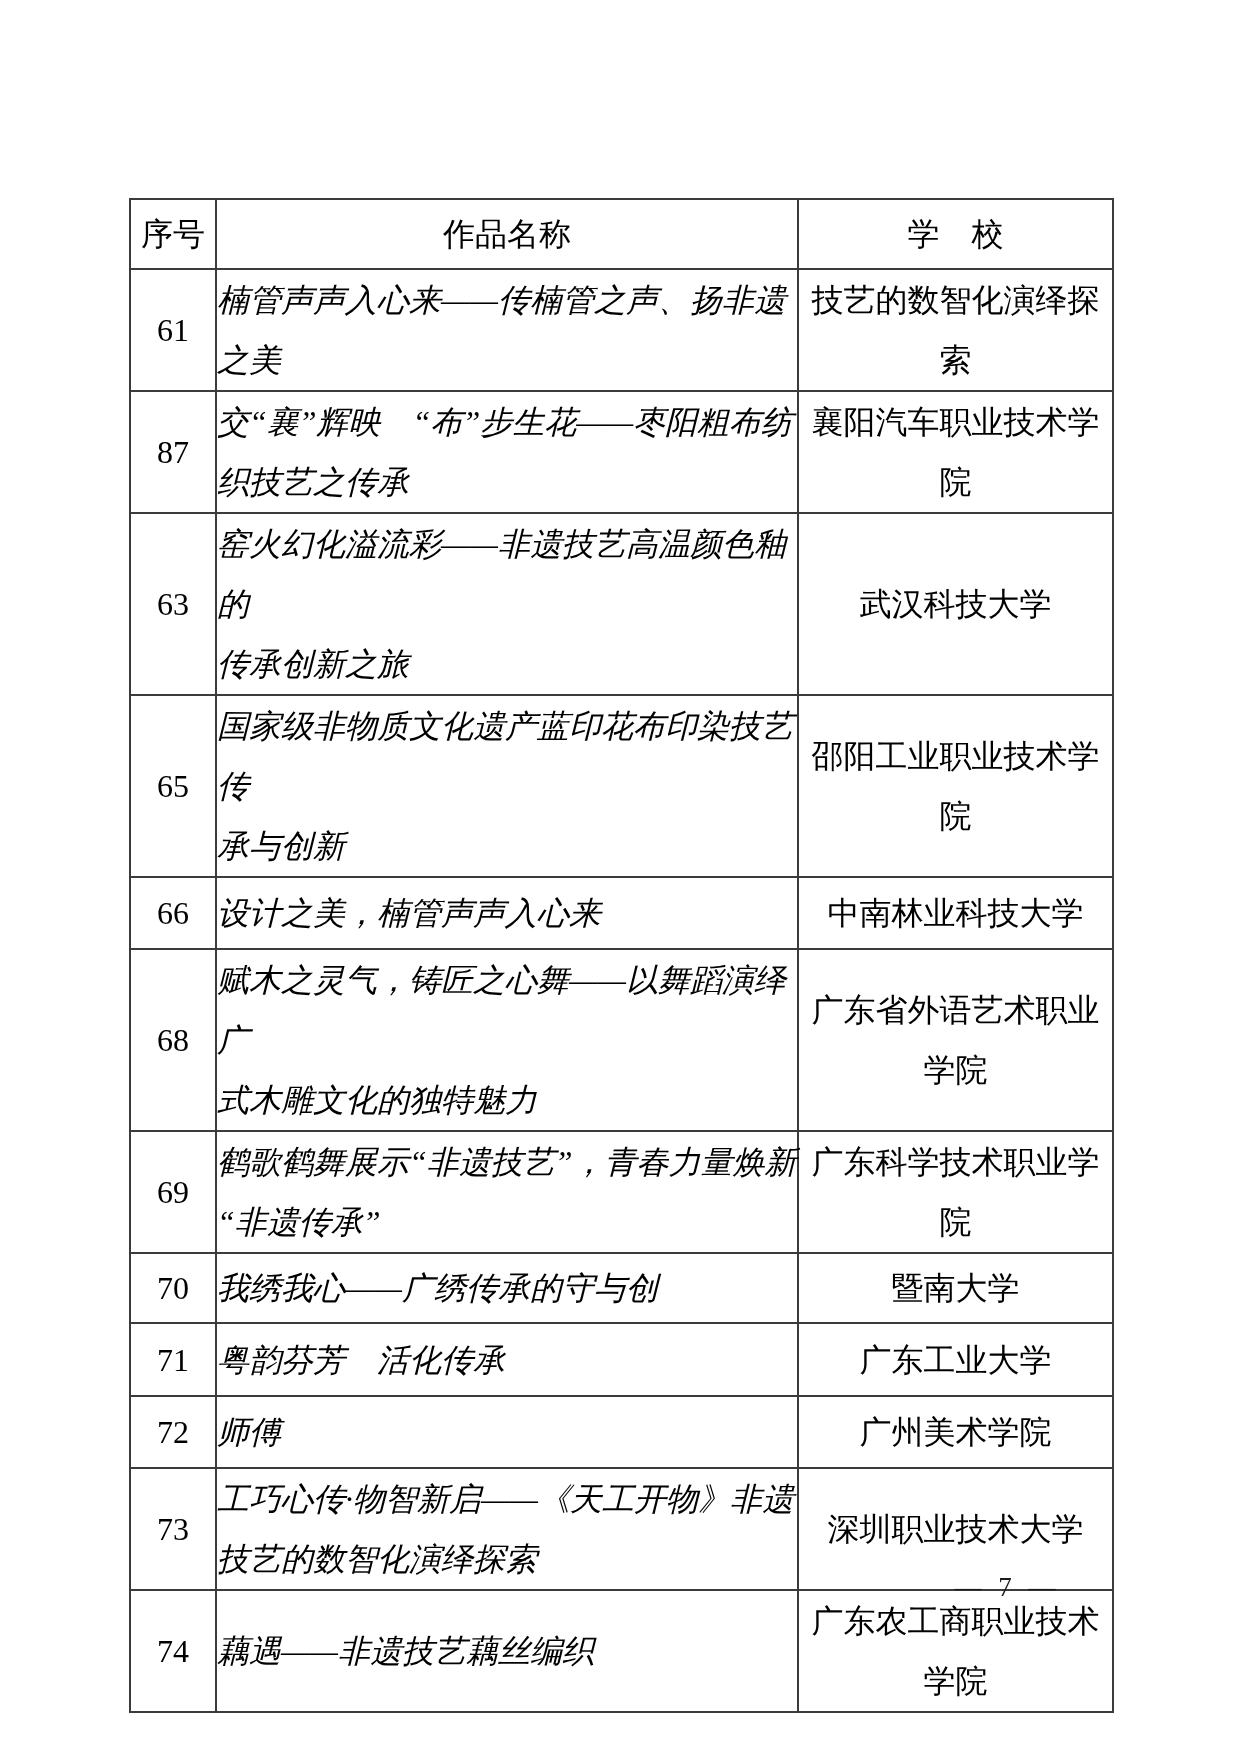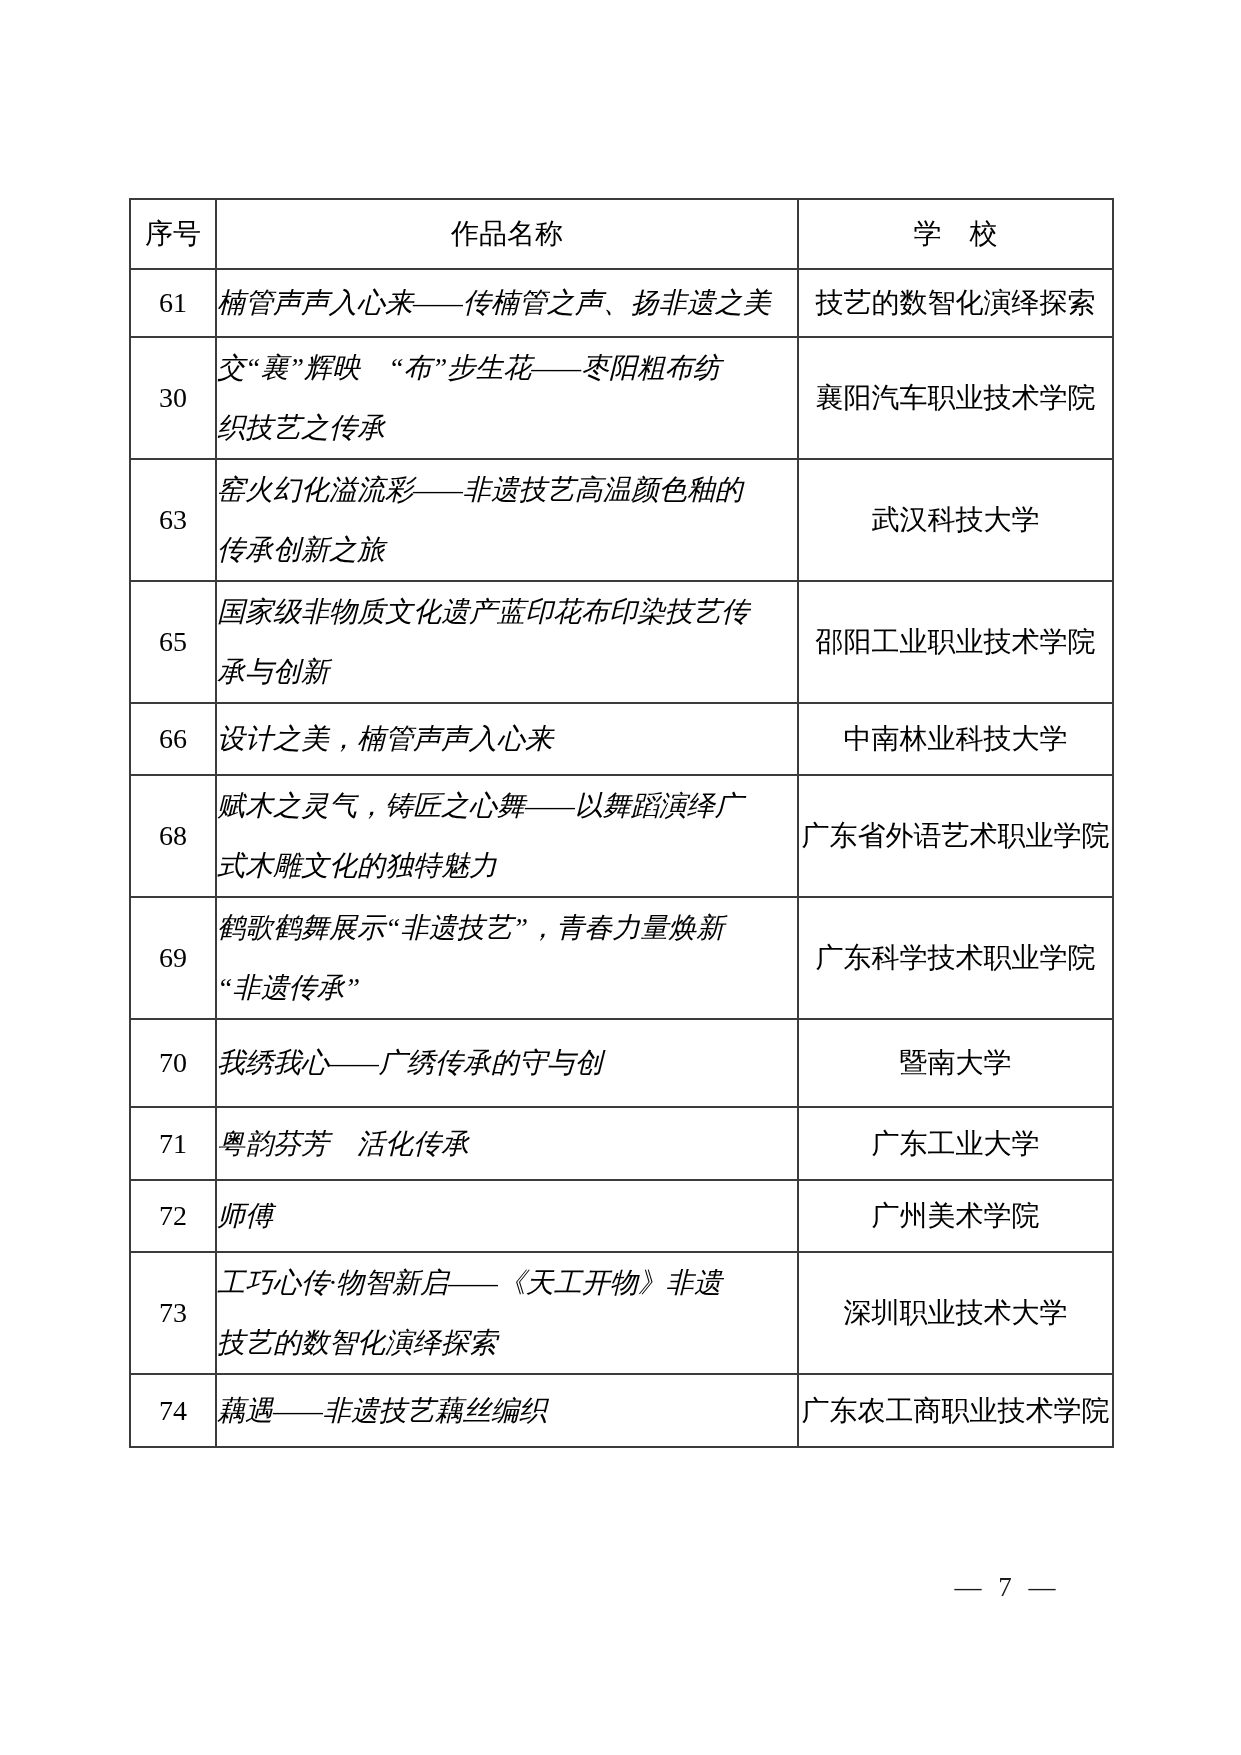--- a/index.html
+++ b/index.html
@@ -21,21 +21,21 @@
     left: 129px;
     top: 198px;
     width: 983px;
     border-collapse: collapse;
     table-layout: fixed;
   }
   table.works-table td, table.works-table th {
     border: 2px solid #3b3b3b;
     padding: 0;
     vertical-align: middle;
-    font-size: 28px;
+    font-size: 32px;
     line-height: 60px;
     font-weight: normal;
     box-sizing: border-box;
   }
   th.h-cell {
     font-family: "Liberation Sans", "DejaVu Sans", sans-serif;
     font-weight: bold;
     text-align: center;
     font-size: 29px;
   }
@@ -81,21 +81,21 @@
         <th class="h-cell">学　校</th>
       </tr>
     </thead>
     <tbody>
       <tr style="height:68px">
         <td class="no-cell">61</td>
         <td class="title-cell">楠管声声入心来——传楠管之声、扬非遗之美</td>
         <td class="school-cell">技艺的数智化演绎探索</td>
       </tr>
       <tr style="height:116px">
-        <td class="no-cell">30</td>
+        <td class="no-cell">87</td>
         <td class="title-cell">交“襄”辉映　“布”步生花——枣阳粗布纺
 织技艺之传承</td>
         <td class="school-cell">襄阳汽车职业技术学院</td>
       </tr>
       <tr style="height:119px">
         <td class="no-cell">63</td>
         <td class="title-cell">窑火幻化溢流彩——非遗技艺高温颜色釉的
 传承创新之旅</td>
         <td class="school-cell">武汉科技大学</td>
       </tr>
@@ -115,21 +115,21 @@
         <td class="title-cell">赋木之灵气，铸匠之心舞——以舞蹈演绎广
 式木雕文化的独特魅力</td>
         <td class="school-cell">广东省外语艺术职业学院</td>
       </tr>
       <tr style="height:118px">
         <td class="no-cell">69</td>
         <td class="title-cell">鹤歌鹤舞展示“非遗技艺”，青春力量焕新
 “非遗传承”</td>
         <td class="school-cell">广东科学技术职业学院</td>
       </tr>
-      <tr style="height:88px">
+      <tr style="height:70px">
         <td class="no-cell">70</td>
         <td class="title-cell">我绣我心——广绣传承的守与创</td>
         <td class="school-cell">暨南大学</td>
       </tr>
       <tr style="height:73px">
         <td class="no-cell">71</td>
         <td class="title-cell">粤韵芬芳　活化传承</td>
         <td class="school-cell">广东工业大学</td>
       </tr>
       <tr style="height:72px">

